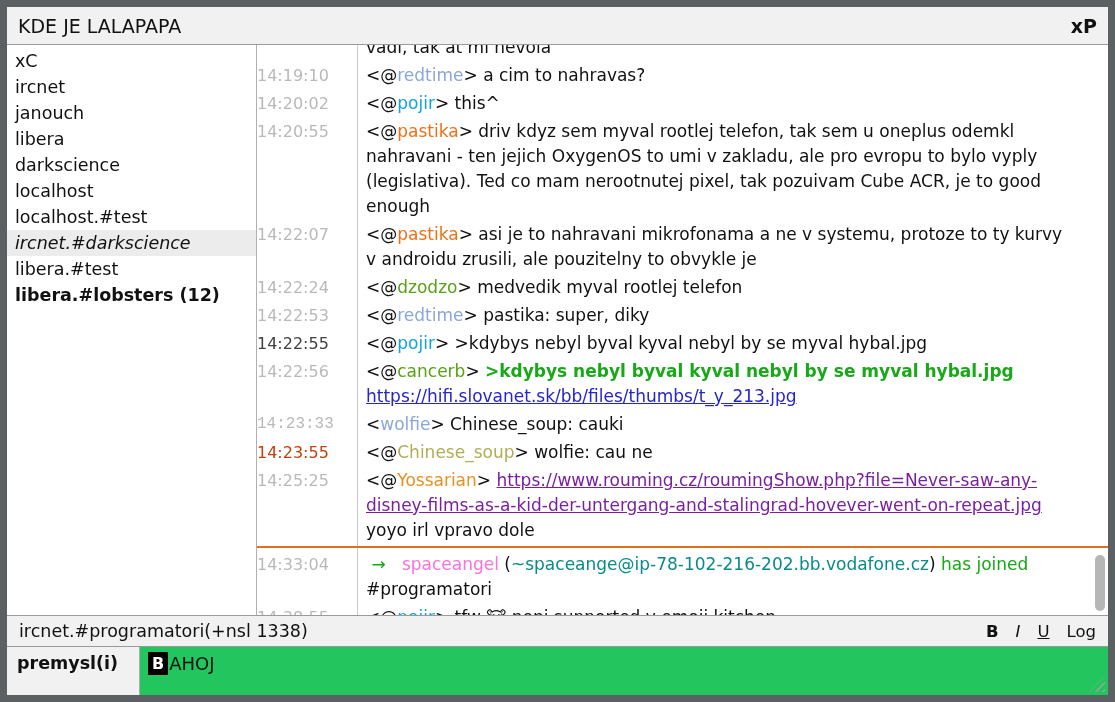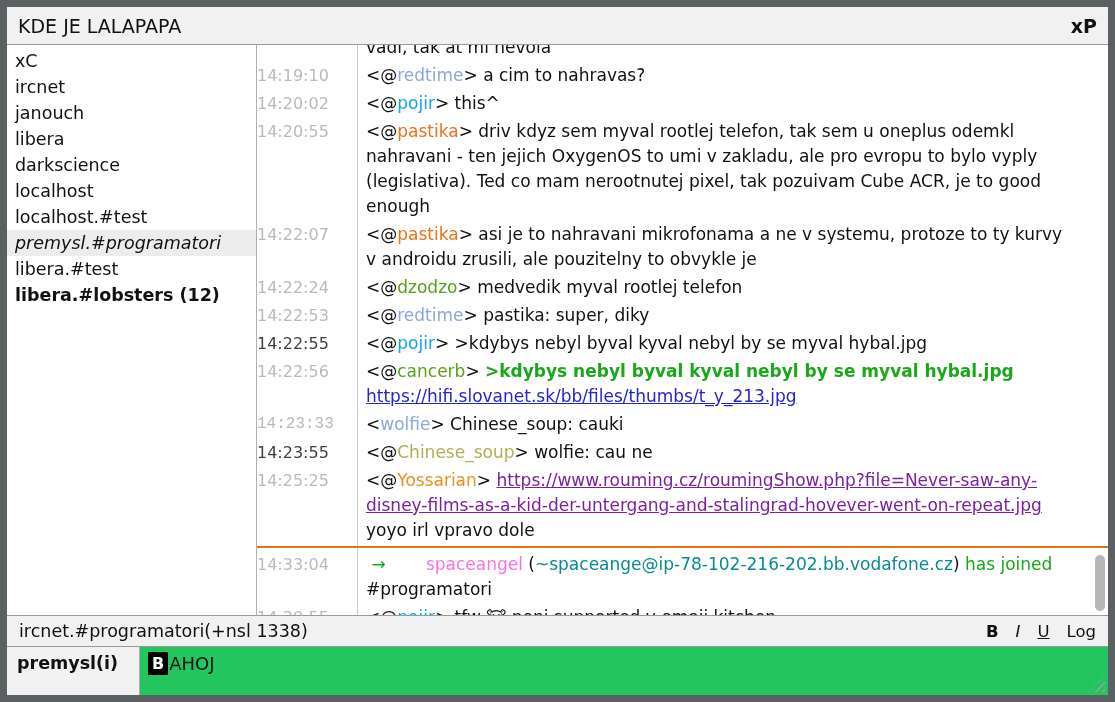--- a/index.html
+++ b/index.html
@@ -70,21 +70,21 @@
 
   <div class="main">
     <div class="sidebar" id="sidebar">
         <div class="sb-item">xC</div>
         <div class="sb-item">ircnet</div>
         <div class="sb-item">janouch</div>
         <div class="sb-item">libera</div>
         <div class="sb-item">darkscience</div>
         <div class="sb-item">localhost</div>
         <div class="sb-item">localhost.#test</div>
-        <div class="sb-item selected italic">premysl.#programatori</div>
+        <div class="sb-item selected italic">ircnet.#darkscience</div>
         <div class="sb-item">libera.#test</div>
         <div class="sb-item bold">libera.#lobsters (12)</div>
       </div>
 
     <div class="chat">
       <div class="col-line"></div>
       <div class="chat-log" id="chat-log">
           <div class="row first">
             <div class="ts" style="color: rgb(185, 185, 185);"></div>
             <div class="msg"><span>vadi, tak at mi nevola</span></div>
@@ -119,31 +119,31 @@
           </div>
           <div class="row">
             <div class="ts" style="color: rgb(185, 185, 185);">14:22:56</div>
             <div class="msg"><span>&lt;@</span><span style="color: rgb(88, 161, 23);">cancerb</span><span>&gt; </span><span style="color: rgb(24, 168, 24); font-weight: bold;">&gt;kdybys nebyl byval kyval nebyl by se myval hybal.jpg</span><span> </span><span style="color: rgb(37, 37, 207); text-decoration: underline; text-align: right;">https://hifi.slovanet.sk/bb/files/thumbs/t_y_213.jpg</span></div>
           </div>
           <div class="row">
             <div class="ts" style="color: rgb(185, 185, 185); font-family: Liberation Mono, monospace;">14:23:33</div>
             <div class="msg"><span>&lt;</span><span style="color: rgb(139, 167, 217);">wolfie</span><span>&gt; Chinese_soup: cauki</span></div>
           </div>
           <div class="row">
-            <div class="ts" style="color: #404040;">14:23:55</div>
+            <div class="ts" style="color: #c2410c;">14:23:55</div>
             <div class="msg"><span>&lt;@</span><span style="color: rgb(177, 174, 85);">Chinese_soup</span><span>&gt; wolfie: cau ne</span></div>
           </div>
           <div class="row">
             <div class="ts" style="color: rgb(185, 185, 185);">14:25:25</div>
             <div class="msg"><span>&lt;@</span><span style="color: rgb(232, 144, 34);">Yossarian</span><span>&gt; </span><span style="color: rgb(123, 31, 162); text-decoration: underline;">https://www.rouming.cz/roumingShow.php?file=Never-saw-any-disney-films-as-a-kid-der-untergang-and-stalingrad-hovever-went-on-repeat.jpg</span><span> yoyo irl vpravo dole</span></div>
           </div>
           <div class="marker" style="border-top-color: rgb(224, 113, 28);"></div>
           <div class="row">
             <div class="ts" style="color: rgb(185, 185, 185);">14:33:04</div>
-            <div class="msg"><span> </span><span style="color: rgb(24, 168, 24);">→</span><span>   </span><span style="color: rgb(252, 112, 224); margin-left: 24px;">spaceangel</span><span> (</span><span style="color: rgb(8, 139, 139);">~spaceange@ip-78-102-216-202.bb.vodafone.cz</span><span>) </span><span style="color: rgb(24, 168, 24);">has joined</span><span> #programatori</span></div>
+            <div class="msg"><span> </span><span style="color: rgb(24, 168, 24);">→</span><span>   </span><span style="color: rgb(252, 112, 224);">spaceangel</span><span> (</span><span style="color: rgb(8, 139, 139);">~spaceange@ip-78-102-216-202.bb.vodafone.cz</span><span>) </span><span style="color: rgb(24, 168, 24);">has joined</span><span> #programatori</span></div>
           </div>
           <div class="row">
             <div class="ts" style="color: rgb(185, 185, 185);">14:38:55</div>
             <div class="msg"><span>&lt;@</span><span style="color: rgb(18, 163, 220);">pojir</span><span>&gt; tfw 🐮 neni supported v emoji kitchen</span></div>
           </div>
         </div>
       <div class="scroll-thumb"></div>
     </div>
   </div>
 

